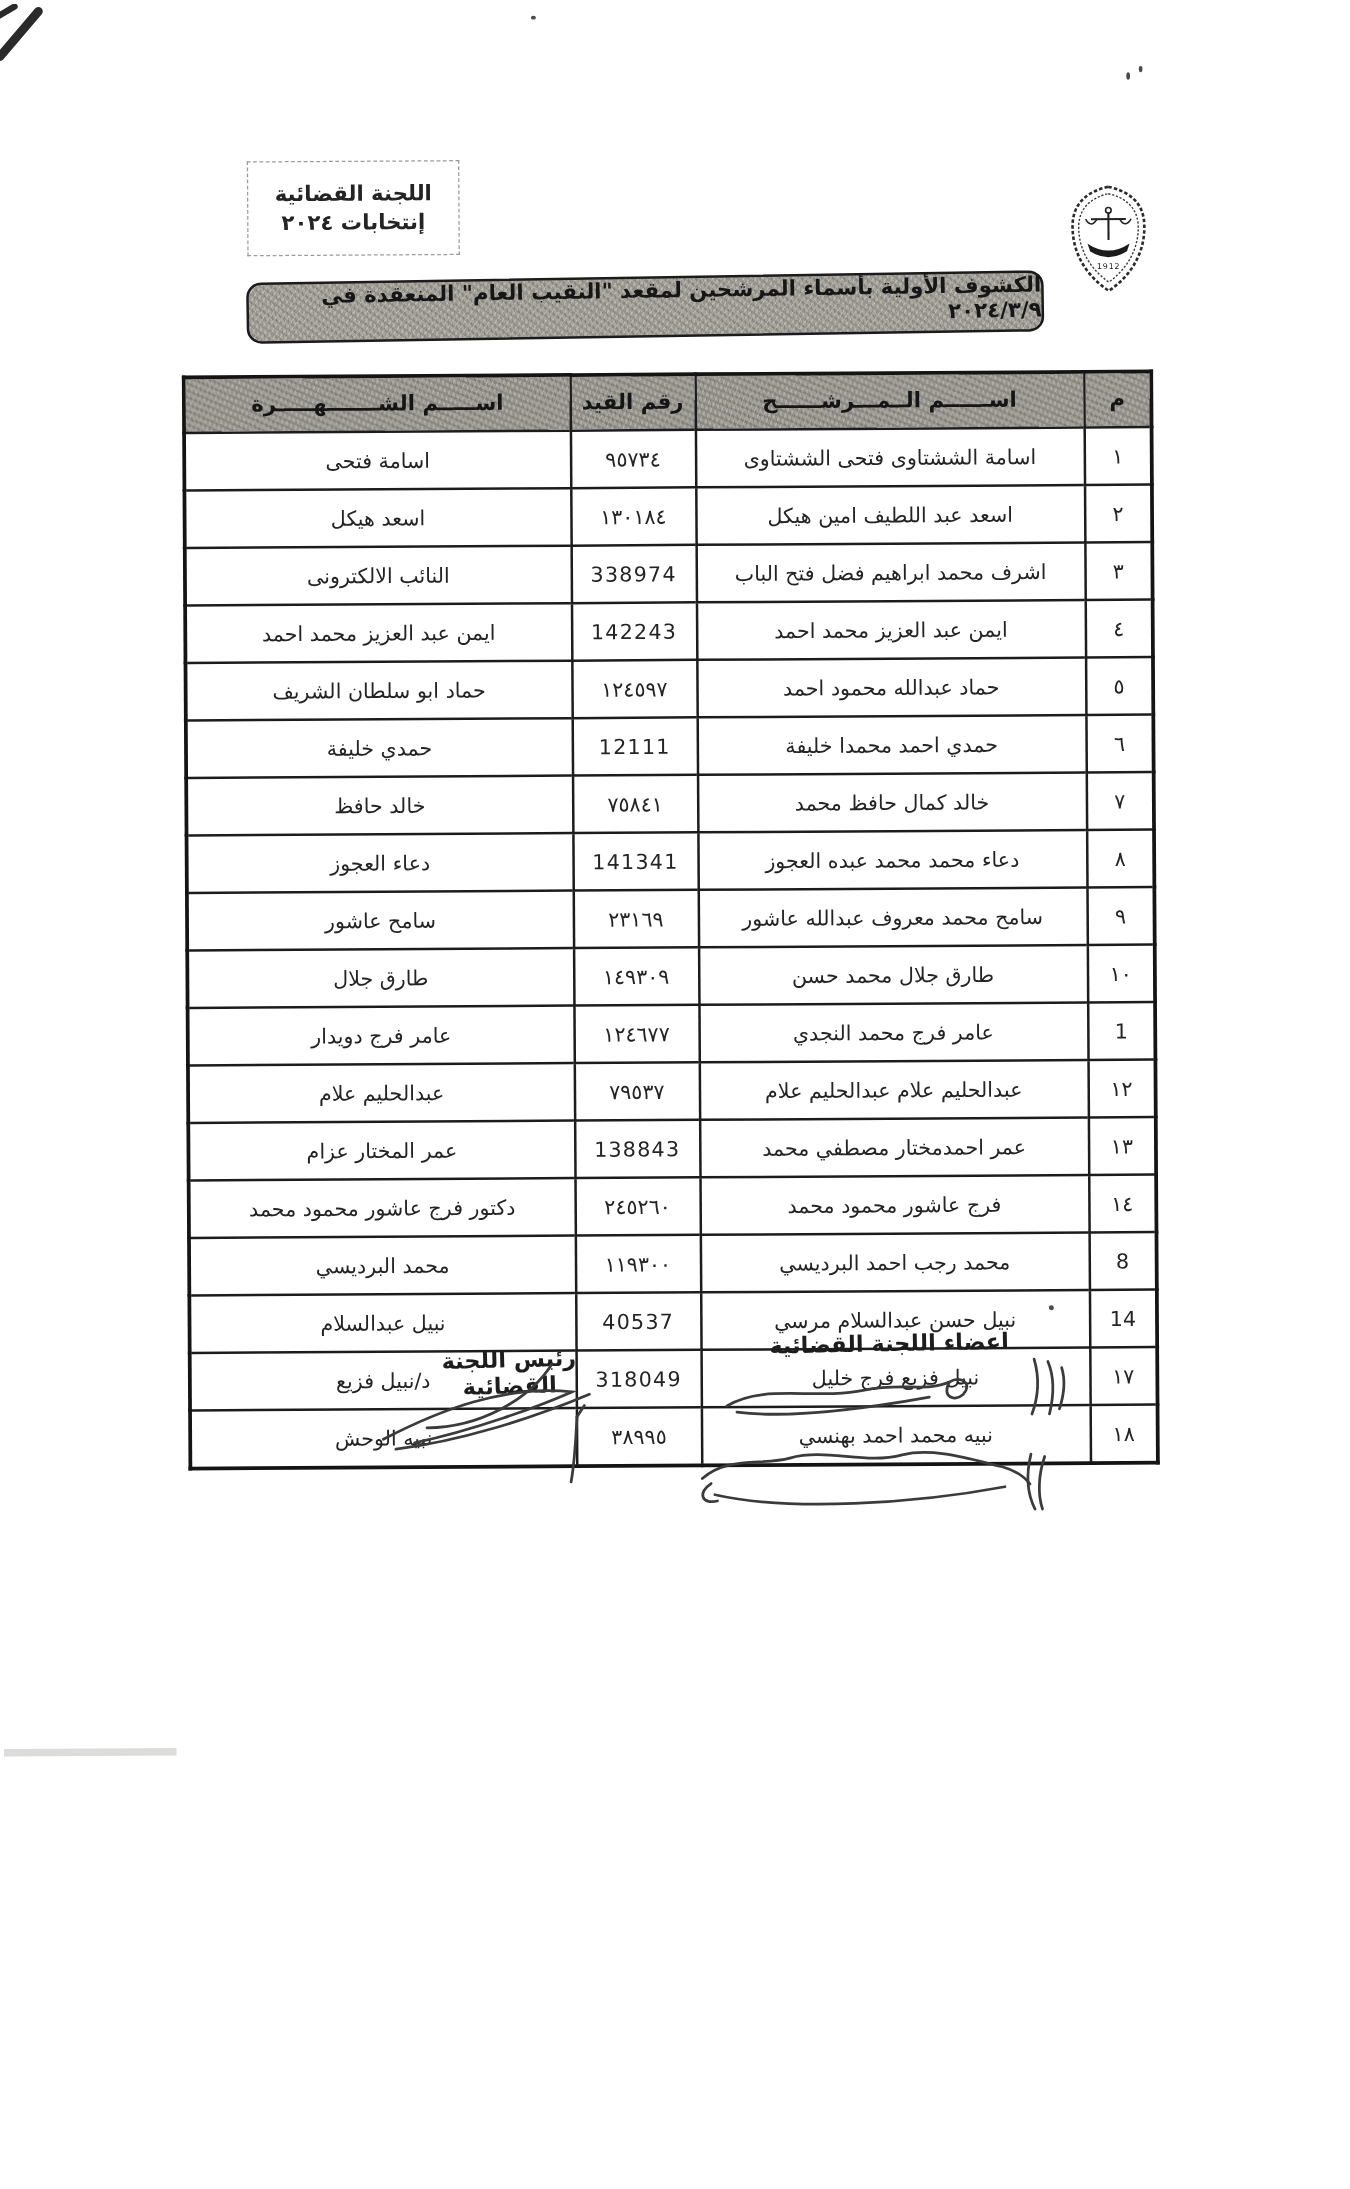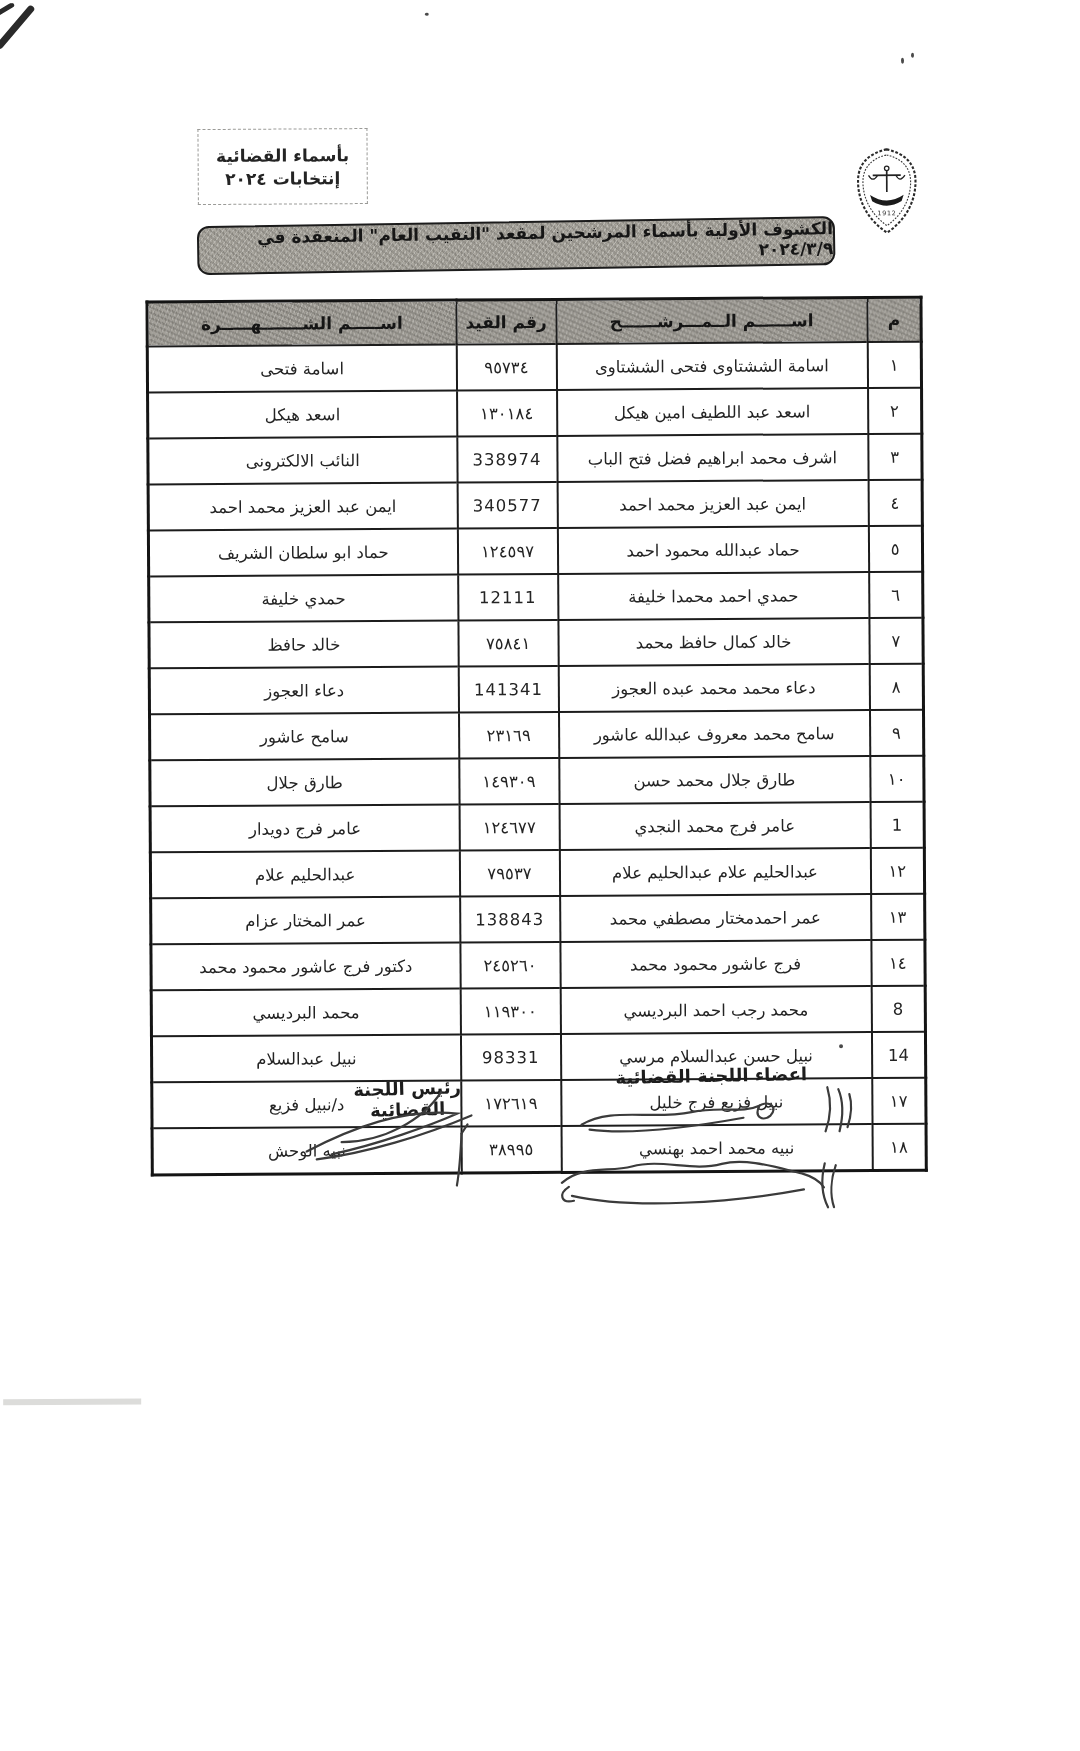--- a/index.html
+++ b/index.html
@@ -82,21 +82,21 @@
     <path d="M5,42 L36,6" stroke="#2a2a2a" stroke-width="7" fill="none" stroke-linecap="round"></path>
     <path d="M0,12 L17,2" stroke="#2a2a2a" stroke-width="5" fill="none" stroke-linecap="round"></path>
   </svg>
   <div class="speck" style="left:430px;top:12px;width:4px;height:3px;"></div>
   <div class="speck" style="left:906px;top:60px;width:3px;height:6px;"></div>
   <div class="speck" style="left:916px;top:55px;width:3px;height:5px;"></div>
   <div class="speck" style="left:838px;top:1046px;width:4px;height:4px;"></div>
   <div class="edge-streak"></div>
 
   <div class="corner-box">
-    <div>بأسماء القضائية</div>
+    <div>اللجنة القضائية</div>
     <div>إنتخابات ٢٠٢٤</div>
   </div>
 
   <svg class="seal" viewBox="0 0 100 130">
     <path d="M50,5 C72,10 90,22 91,48 C92,82 74,108 50,124 C26,108 8,82 9,48 C10,22 28,10 50,5 Z" fill="none" stroke="#2b2b2b" stroke-width="3" stroke-dasharray="4 2.5"></path>
     <path d="M50,13 C68,17 83,28 84,49 C85,77 70,100 50,114 C30,100 15,77 16,49 C17,28 32,17 50,13 Z" fill="none" stroke="#3a3a3a" stroke-width="1.6" stroke-dasharray="2.5 2"></path>
     <circle cx="50" cy="32" r="3.2" fill="none" stroke="#222" stroke-width="1.8"></circle>
     <line x1="50" y1="35" x2="50" y2="66" stroke="#222" stroke-width="2.4"></line>
     <line x1="30" y1="42" x2="70" y2="42" stroke="#222" stroke-width="2.4"></line>
     <path d="M24,42 q6,11 13,0" fill="none" stroke="#222" stroke-width="1.8"></path>
@@ -139,21 +139,21 @@
     </tr>
         <tr>
       <td class="c-no">٣</td>
       <td class="c-name">اشرف محمد ابراهيم فضل فتح الباب</td>
       <td class="c-reg">338974</td>
       <td class="c-alias">النائب الالكترونى</td>
     </tr>
         <tr>
       <td class="c-no">٤</td>
       <td class="c-name">ايمن عبد العزيز محمد احمد</td>
-      <td class="c-reg">340577</td>
+      <td class="c-reg">142243</td>
       <td class="c-alias">ايمن عبد العزيز محمد احمد</td>
     </tr>
         <tr>
       <td class="c-no">٥</td>
       <td class="c-name">حماد عبدالله محمود احمد</td>
       <td class="c-reg">١٢٤٥٩٧</td>
       <td class="c-alias">حماد ابو سلطان الشريف</td>
     </tr>
         <tr>
       <td class="c-no">٦</td>
@@ -211,27 +211,27 @@
     </tr>
         <tr>
       <td class="c-no">8</td>
       <td class="c-name">محمد رجب احمد البرديسي</td>
       <td class="c-reg">١١٩٣٠٠</td>
       <td class="c-alias">محمد البرديسي</td>
     </tr>
         <tr>
       <td class="c-no">14</td>
       <td class="c-name">نبيل حسن عبدالسلام مرسي</td>
-      <td class="c-reg">98331</td>
+      <td class="c-reg">40537</td>
       <td class="c-alias">نبيل عبدالسلام</td>
     </tr>
         <tr>
       <td class="c-no">١٧</td>
       <td class="c-name">نبيل فزيع فرج خليل</td>
-      <td class="c-reg">١٧٢٦١٩</td>
+      <td class="c-reg">318049</td>
       <td class="c-alias">د/نبيل فزيع</td>
     </tr>
         <tr>
       <td class="c-no">١٨</td>
       <td class="c-name">نبيه محمد احمد بهنسي</td>
       <td class="c-reg">٣٨٩٩٥</td>
       <td class="c-alias">نبيه الوحش</td>
     </tr>
       </tbody>
   </table>

